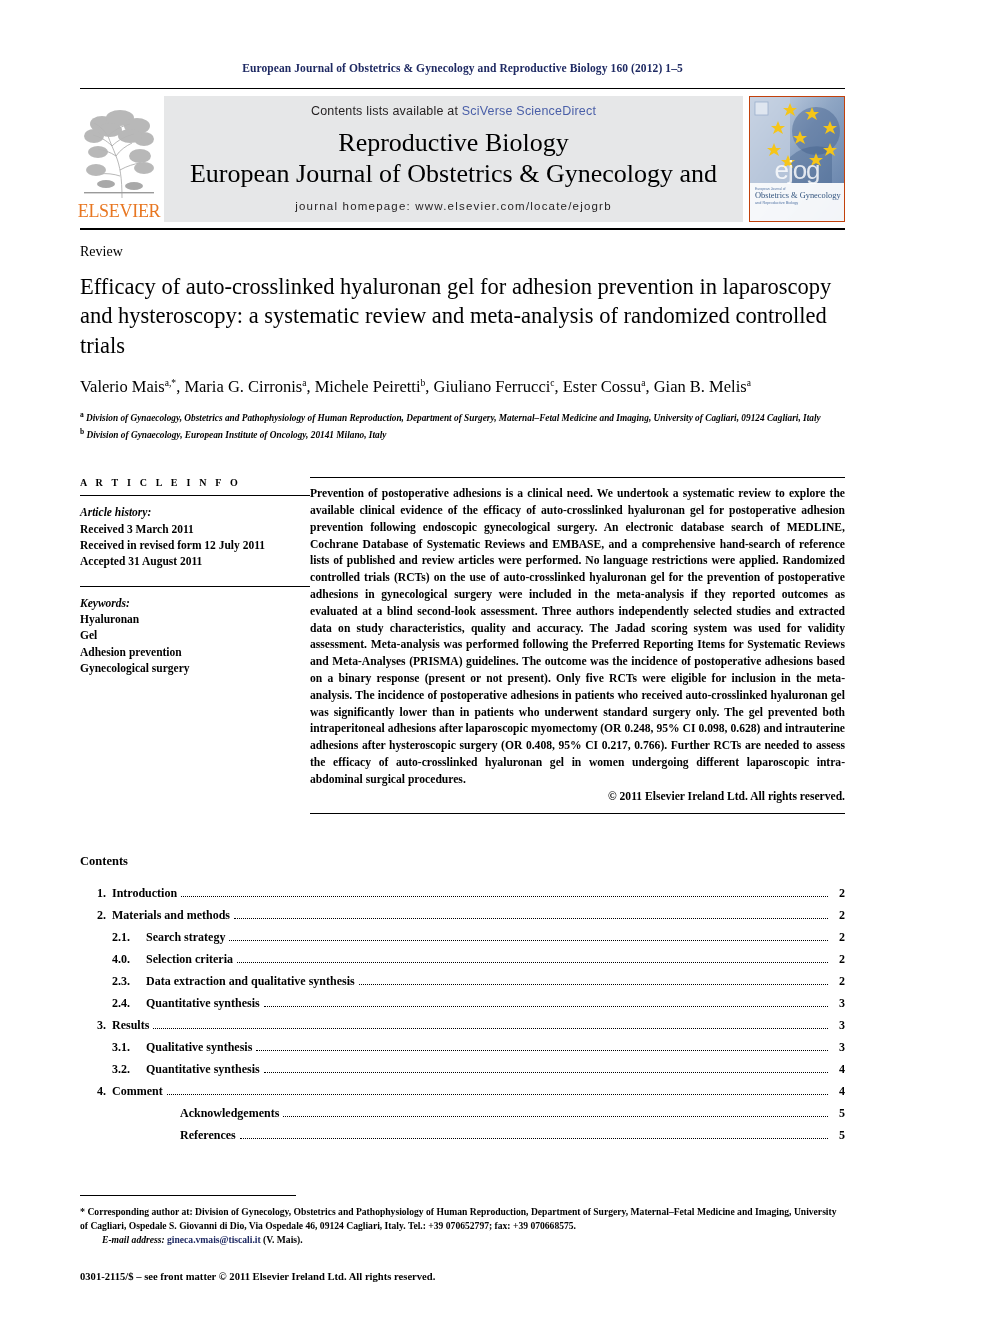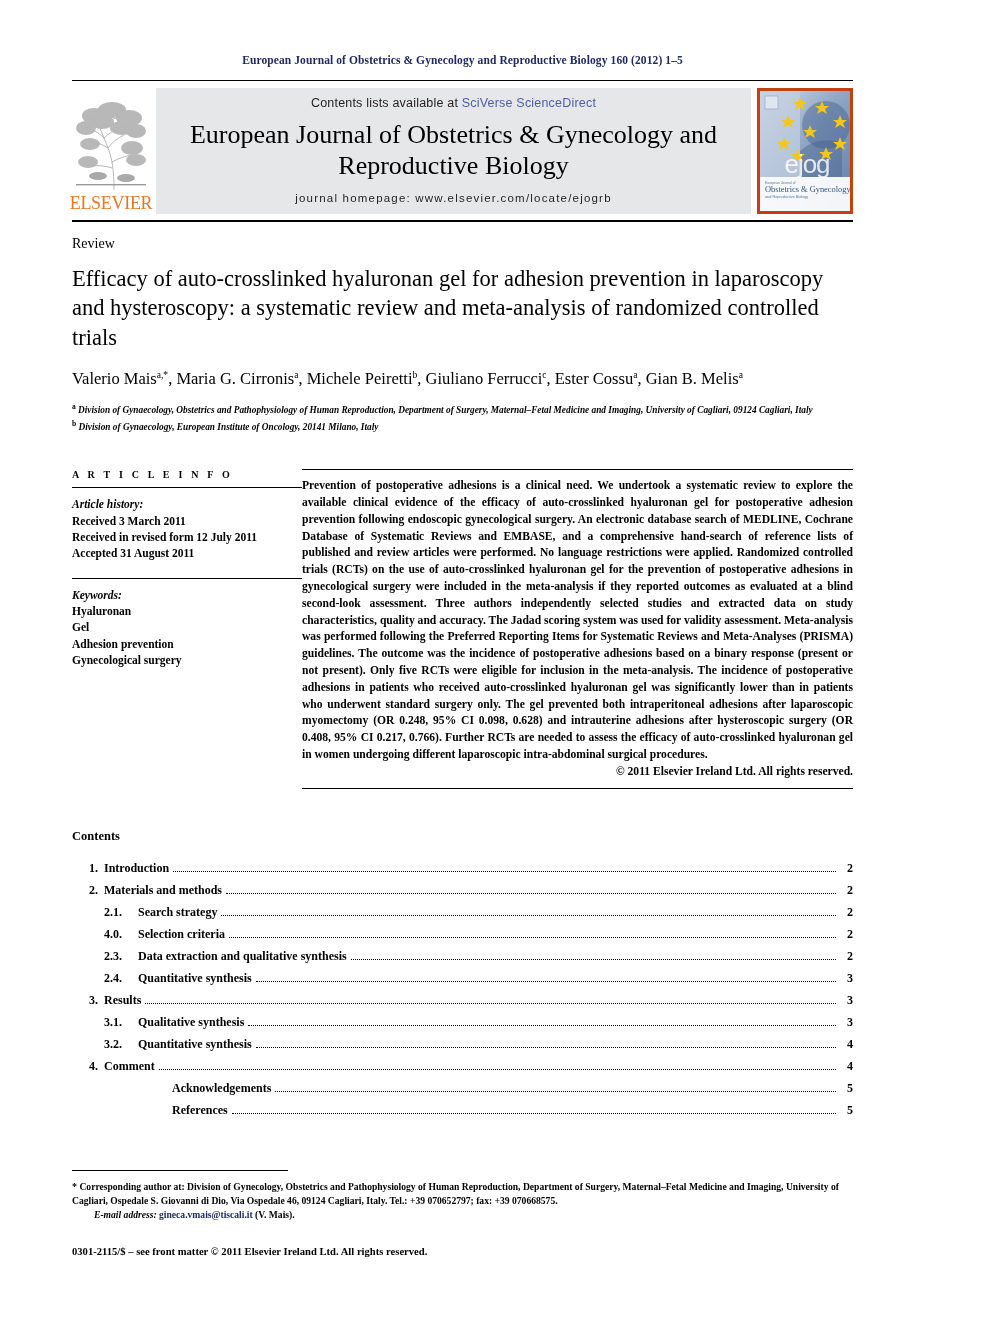--- a/index.html
+++ b/index.html
@@ -13,21 +13,21 @@
     font-family: "Liberation Serif", "DejaVu Serif", serif;
     color: #000;
     position: relative;
     overflow: hidden;
   }
   .page {
     width: 925px;
     height: 1323px;
     position: relative;
     box-sizing: border-box;
-    padding: 4px;
+    padding: 12px;
   }
 
   
   .running-head {
     text-align: center;
     font-size: 11.5px;
     font-weight: bold;
     color: #1f2a63;
     padding-top: 50px;
     letter-spacing: 0.1px;
@@ -96,21 +96,21 @@
   }
   .homepage-line {
     font-family: "Liberation Sans", sans-serif;
     font-size: 11.5px;
     letter-spacing: 1.2px;
     color: #231f20;
   }
   .cover-thumb {
     width: 96px;
     flex: 0 0 96px;
-    border: 3px solid #c2410c;
+    border: 1px solid #c2410c;
     box-sizing: border-box;
     position: relative;
     overflow: hidden;
     background: #ec4899;
   }
 
   .rule-thick {
     margin: 6px 68px 0 68px;
     border-top: 2.4px solid #000;
   }
@@ -286,22 +286,22 @@
           </g>
           <rect x="2" y="86" width="70" height="1.4" fill="#9a9a9a"></rect>
         </svg>
       </div>
       <div class="elsevier-word">ELSEVIER</div>
     </div>
 
     <div class="banner">
       <div class="contents-line"><span>Contents lists available at </span><span class="sd-link">SciVerse ScienceDirect</span></div>
       <div class="journal-title">
+        <div>Reproductive Biology</div>
         <div>European Journal of Obstetrics &amp; Gynecology and</div>
-        <div>Reproductive Biology</div>
       </div>
       <div class="homepage-line">journal homepage: www.elsevier.com/locate/ejogrb</div>
     </div>
 
     <div class="cover-thumb">
       <svg width="94" height="124" viewBox="0 0 94 124" aria-hidden="true">
         <defs>
           <linearGradient id="covg" x1="0" y1="0" x2="1" y2="1">
             <stop offset="0%" stop-color="#d6dfec"></stop>
             <stop offset="45%" stop-color="#8fa6c4"></stop>

